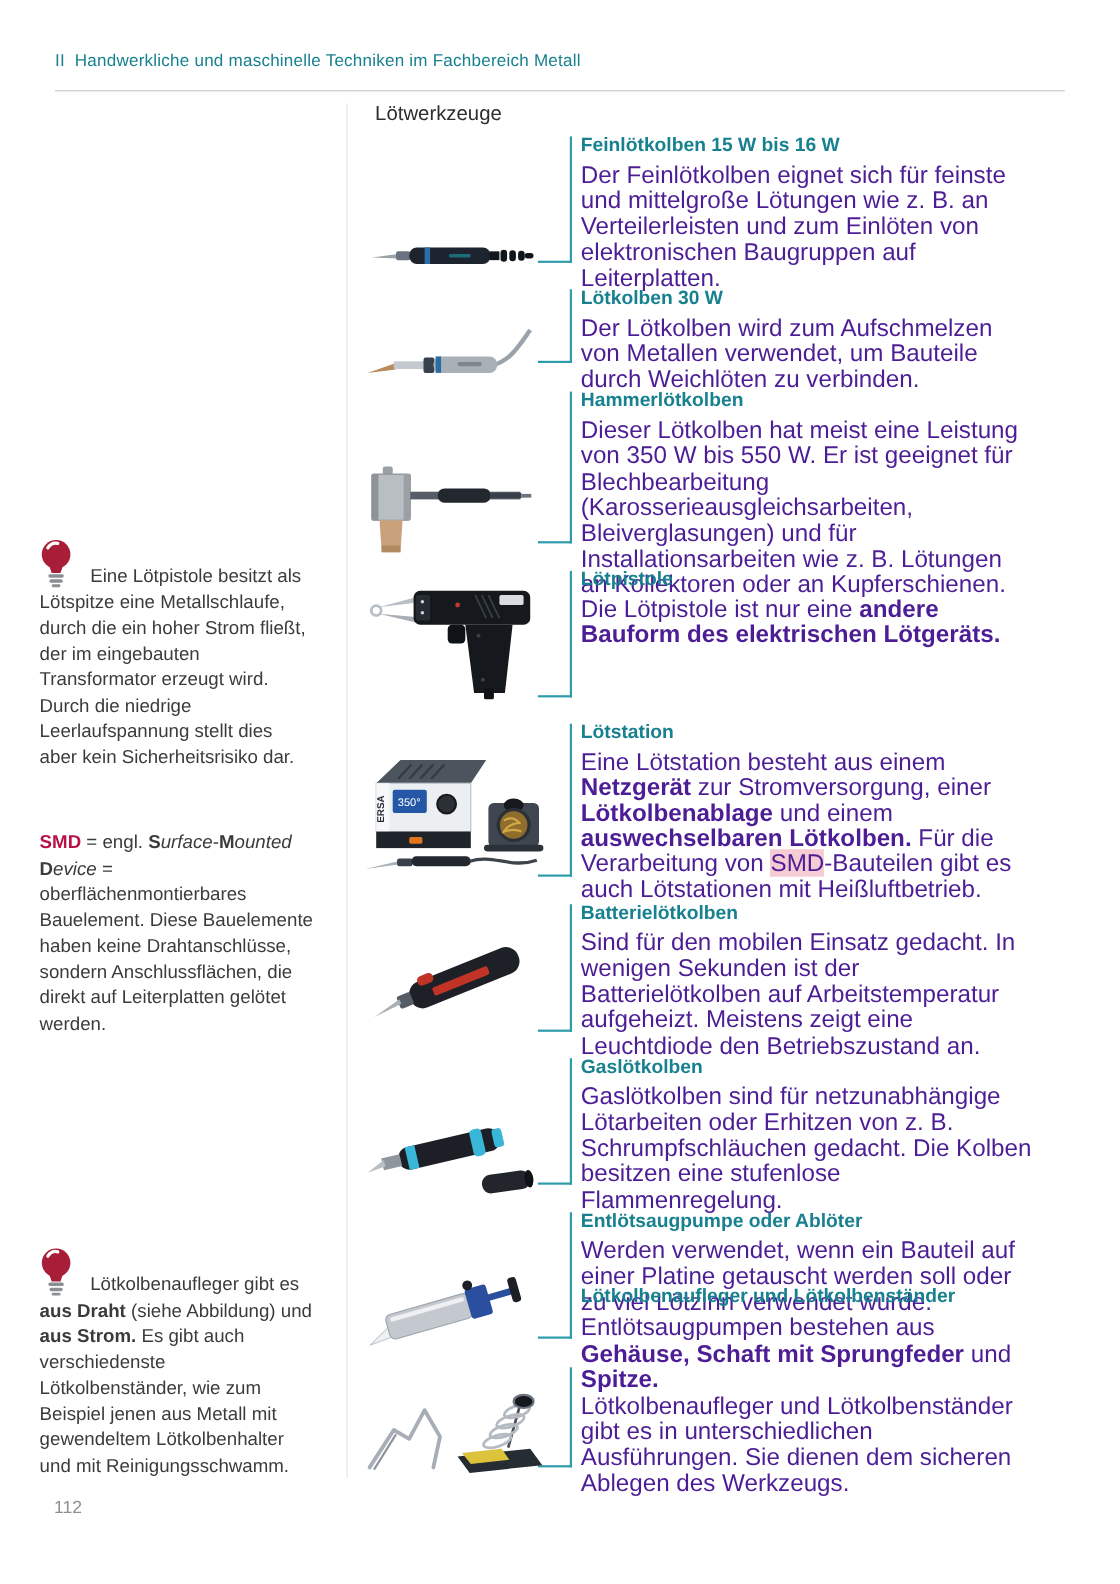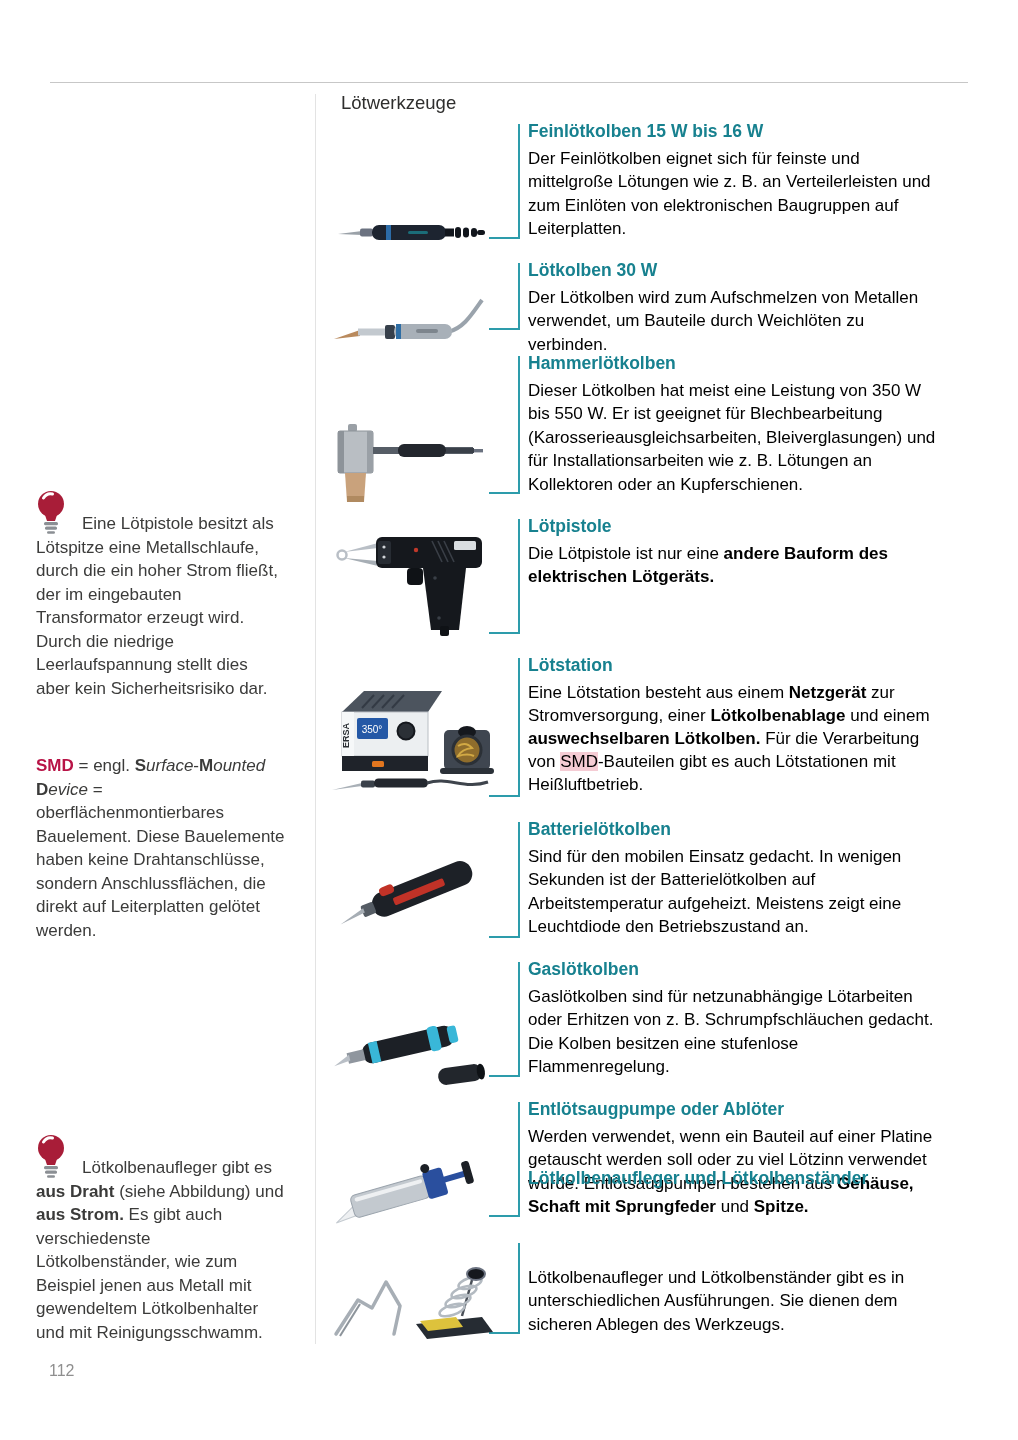--- a/index.html
+++ b/index.html
@@ -5,41 +5,42 @@
   html,body{margin:0;padding:0;background:#ffffff;}
   .page{position:relative;width:1018px;height:1440px;background:#fff;overflow:hidden;
         font-family:"Liberation Sans",sans-serif;color:#3b3b3a;}
   .runhead{position:absolute;left:50px;top:47px;font-size:15.5px;color:#17818f;
            letter-spacing:.2px;white-space:pre;}
   .hr{position:absolute;left:50px;top:82px;width:918px;height:1px;background:#c7c7c7;}
   .coldiv{position:absolute;left:315px;top:94px;width:1px;height:1250px;background:#e3e3e3;}
   .title{position:absolute;left:341px;top:92px;font-size:18.5px;font-weight:400;color:#2e2e2d;}
   .hd{position:absolute;left:528px;width:413px;margin:0;font-size:17.5px;line-height:22px;
       font-weight:700;color:#17818f;}
-  .bd{position:absolute;left:528px;width:413px;font-size:17px;line-height:23.4px;
-      color:#000000;hyphens:auto;-webkit-hyphens:auto;}
+  .bd{position:absolute;left:528px;width:413px;font-size:22px;line-height:23.4px;
+      color:#4c1d95;hyphens:auto;-webkit-hyphens:auto;}
   .bracket{position:absolute;left:489px;width:29px;border-right:2px solid #2d9cab;
            border-bottom:2px solid #2d9cab;}
   .img{position:absolute;margin:0;}
   .img svg{width:100%;height:100%;display:block;}
   .tip{position:absolute;left:36px;width:250px;font-size:17px;line-height:23.5px;
        color:#3b3b3a;hyphens:auto;-webkit-hyphens:auto;}
   .bulbwrap{float:left;width:34px;height:24px;margin:-22px 12px 0 0;}
   .bulbwrap svg{width:34px;height:46px;display:block;}
   .pagenum{position:absolute;left:49px;top:1362px;font-size:16px;color:#8f8f8f;}
   span.b{font-weight:700;}
   span.i{font-style:italic;}
   span.red{color:#b81346;font-weight:700;}
   span.hl{background:#f5ccd4;}
 </style>
 </head>
 <body>
 
 <div class="page">
 
+  <div class="runhead">II  Handwerkliche und maschinelle Techniken im Fachbereich Metall</div>
   <div class="hr"></div>
   <div class="coldiv"></div>
   <div class="title">Lötwerkzeuge</div>
 
   <div class="tip" style="top:512px">
     <span class="bulbwrap">
       <svg viewBox="0 0 34 46">
         <circle cx="15" cy="14" r="13" fill="#a81d38"></circle>
         <path d="M7.5 8 q3.5 -5.5 9 -4" stroke="#ffffff" stroke-width="3" fill="none" stroke-linecap="round"></path>
         <polygon points="9,25 21,25 19,31 11,31" fill="#a81d38"></polygon>

